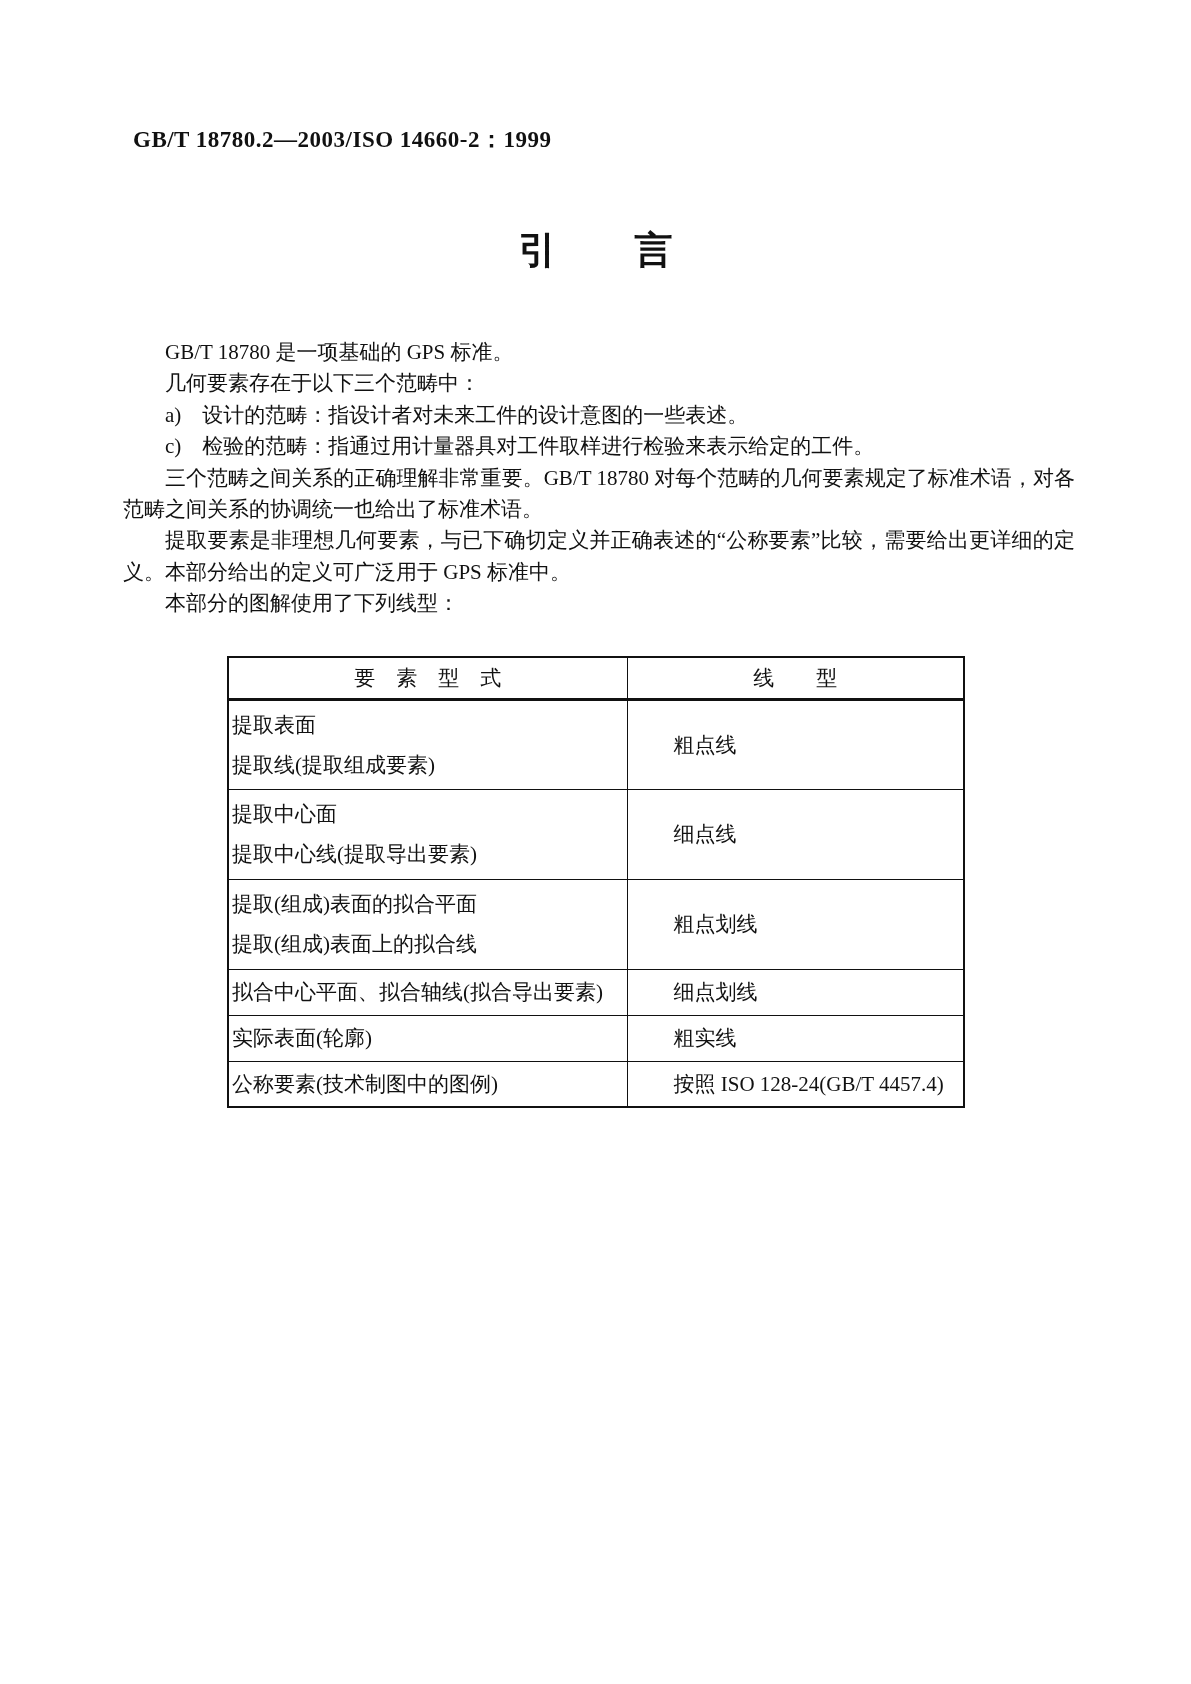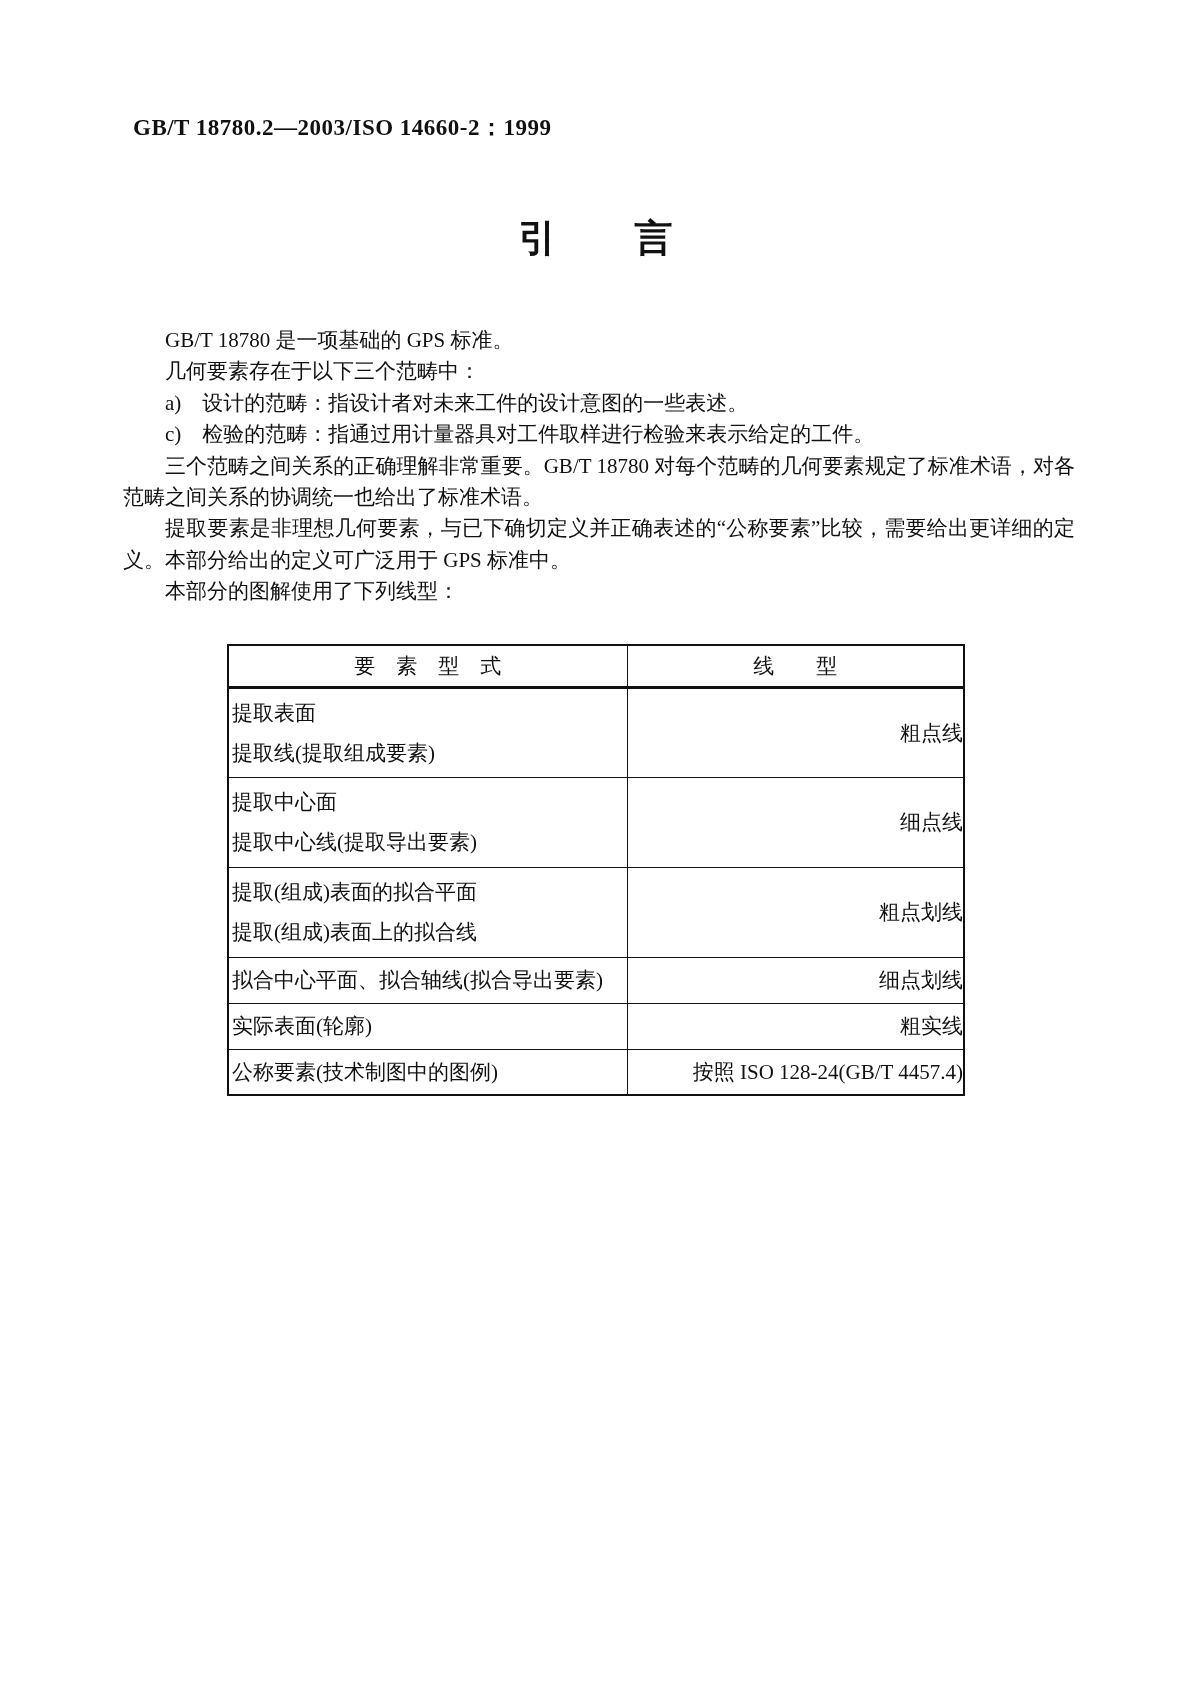--- a/index.html
+++ b/index.html
@@ -2,21 +2,21 @@
 <html><head>
 <meta charset="utf-8">
 <style>
   * { margin:0; padding:0; box-sizing:border-box; }
   html,body { background:#ffffff; }
   .page {
     position:relative;
     width:1191px;
     height:1342px;
     background:#ffffff;
-    margin:0 auto;
+    margin:12px auto;
     overflow:hidden;
     color:#111111;
   }
   .doc-header {
     position:absolute;
     left:133px;
     top:112px;
     font-family:"Liberation Serif","DejaVu Serif",serif;
     font-weight:bold;
     font-size:23px;
@@ -70,21 +70,21 @@
   .line-table th {
     height:42px;
     font-weight:normal;
     text-align:center;
     border-bottom:3px solid #111111;
   }
   .line-table td { vertical-align:middle; }
   .col-element { width:399px; }
   .col-linetype { width:337px; }
   td.cell-element { text-align:left; padding-left:3px; }
-  td.cell-linetype { text-align:right; }
+  td.cell-linetype { text-align:left;padding-left:46px; }
   tr.row-tall { height:90px; }
   tr.row-short { height:46px; }
   .cell-lines div { line-height:40px; }
   .page-number {
     position:absolute;
     left:142px;
     top:1526px;
     font-family:"Liberation Serif","DejaVu Serif",serif;
     font-size:29px;
     color:#111111;

